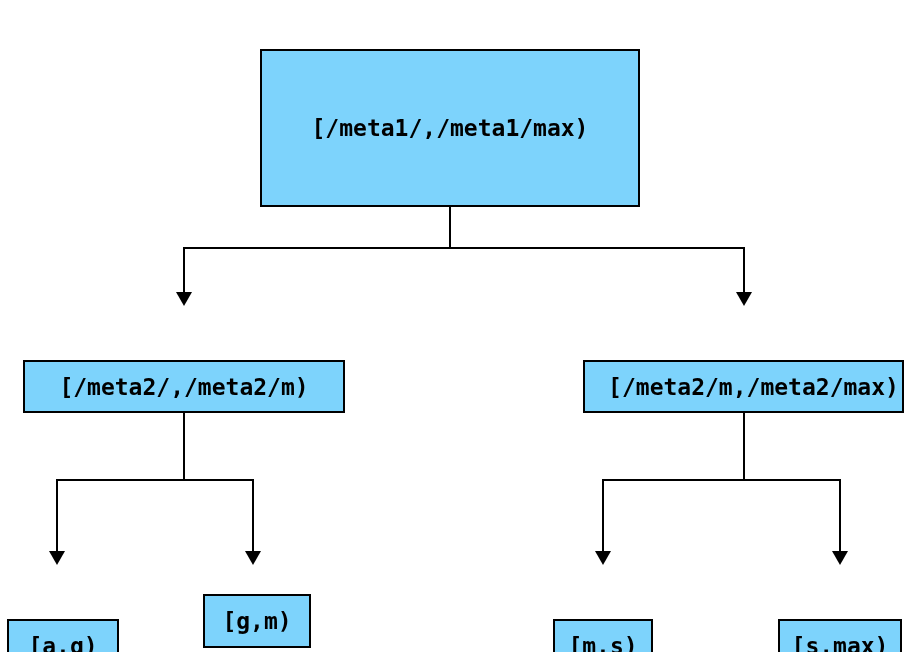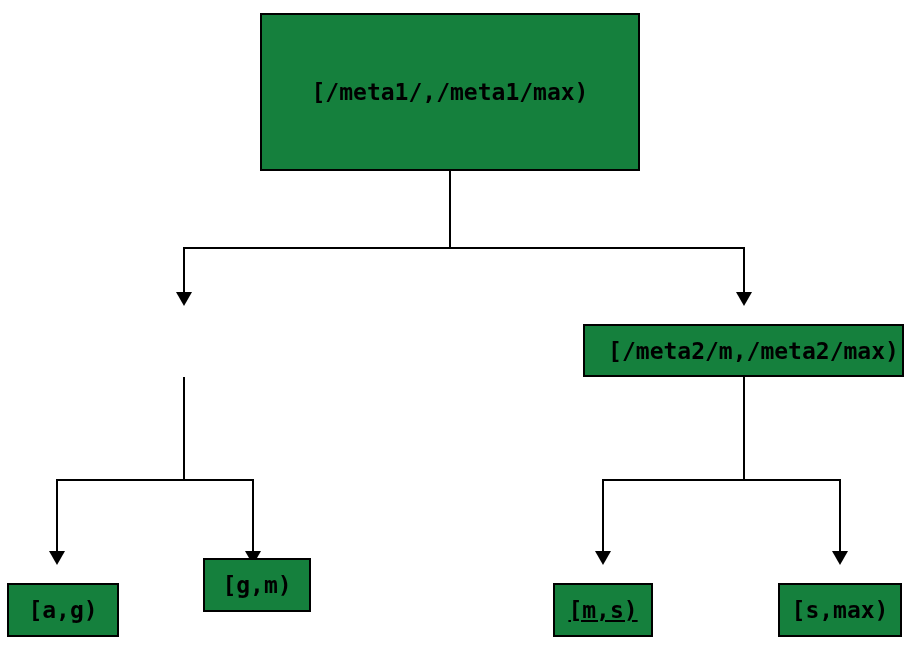--- a/index.html
+++ b/index.html
@@ -26,30 +26,31 @@
     stroke: #000000;
     stroke-width: 2;
   }
   .edge-layer polygon {
     fill: #000000;
     stroke: none;
   }
   .node {
     position: absolute;
     box-sizing: border-box;
-    background: #15803d;
+    background: #7dd3fc;
     border: 2px solid #000000;
     display: flex;
     align-items: center;
     justify-content: center;
     font-family: "DejaVu Sans Mono", monospace;
     font-weight: bold;
     font-size: 23px;
     color: #000000;
     white-space: nowrap;
+    margin-top: 36px;
   }
   #node-root  { left: 260px; top:  13px; width: 380px; height: 158px; }
   #node-left  { left:  23px; top: 324px; width: 322px; height:  53px; }
   #node-right { left: 583px; top: 324px; width: 321px; height:  53px; padding-left: 20px; }
   #node-ag    { left:   7px; top: 583px; width: 112px; height:  54px; }
   #node-gm    { left: 203px; top: 558px; width: 108px; height:  54px; }
   #node-ms    { left: 553px; top: 583px; width: 100px; height:  54px; text-decoration: underline; }
   #node-smax  { left: 778px; top: 583px; width: 124px; height:  54px; }
 </style>
 </head>
@@ -81,20 +82,23 @@
     <polygon points="595,551 611,551 603,565"></polygon>
 
     <path d="M744,480 L840,480 L840,551"></path>
     <polygon points="832,551 848,551 840,565"></polygon>
   </svg>
 
   <div class="node" id="node-root">
     <span>[/meta1/,/meta1/max)</span>
   </div>
 
+  <div class="node" id="node-left">
+    <span>[/meta2/,/meta2/m)</span>
+  </div>
 
   <div class="node" id="node-right">
     <span>[/meta2/m,/meta2/max)</span>
   </div>
 
   <div class="node" id="node-ag">
     <span>[a,g)</span>
   </div>
 
   <div class="node" id="node-gm">

